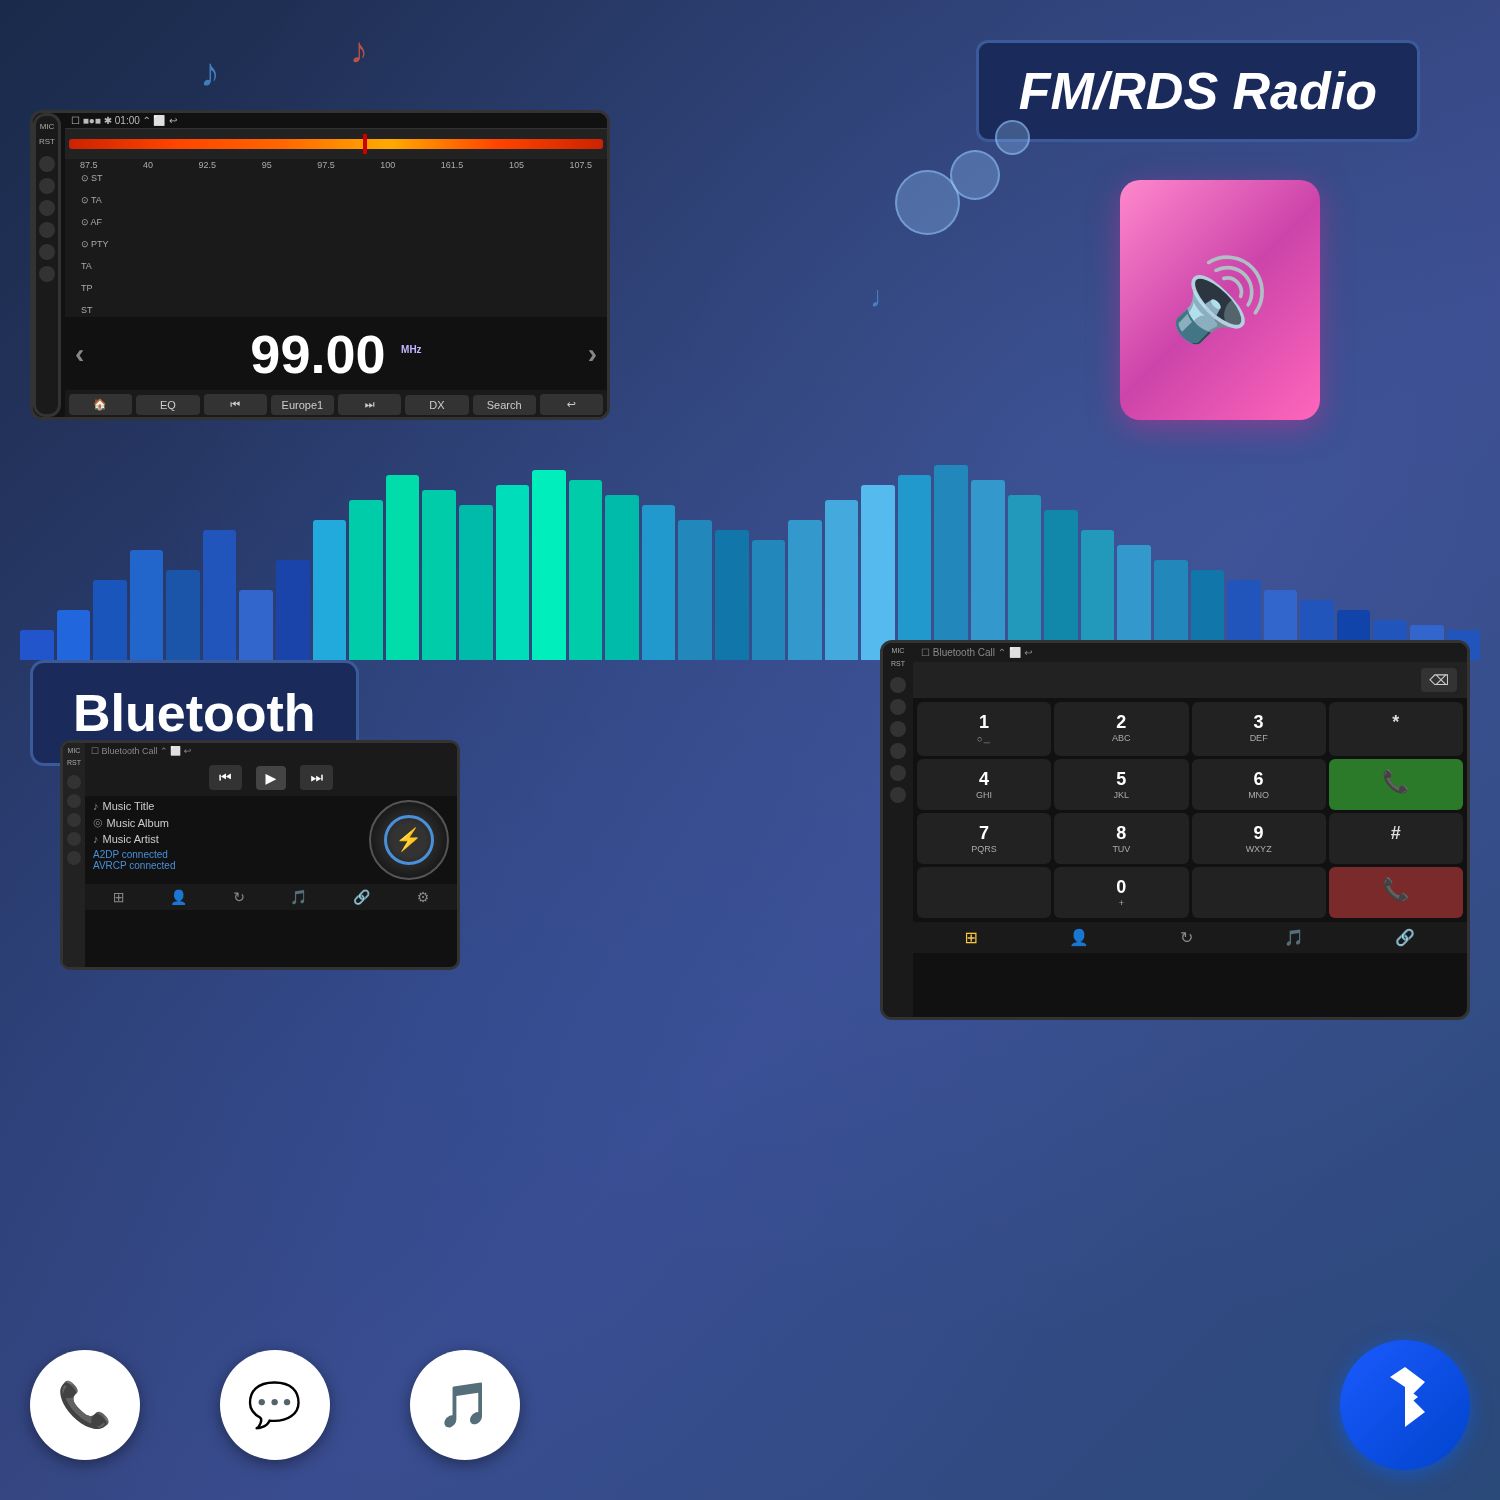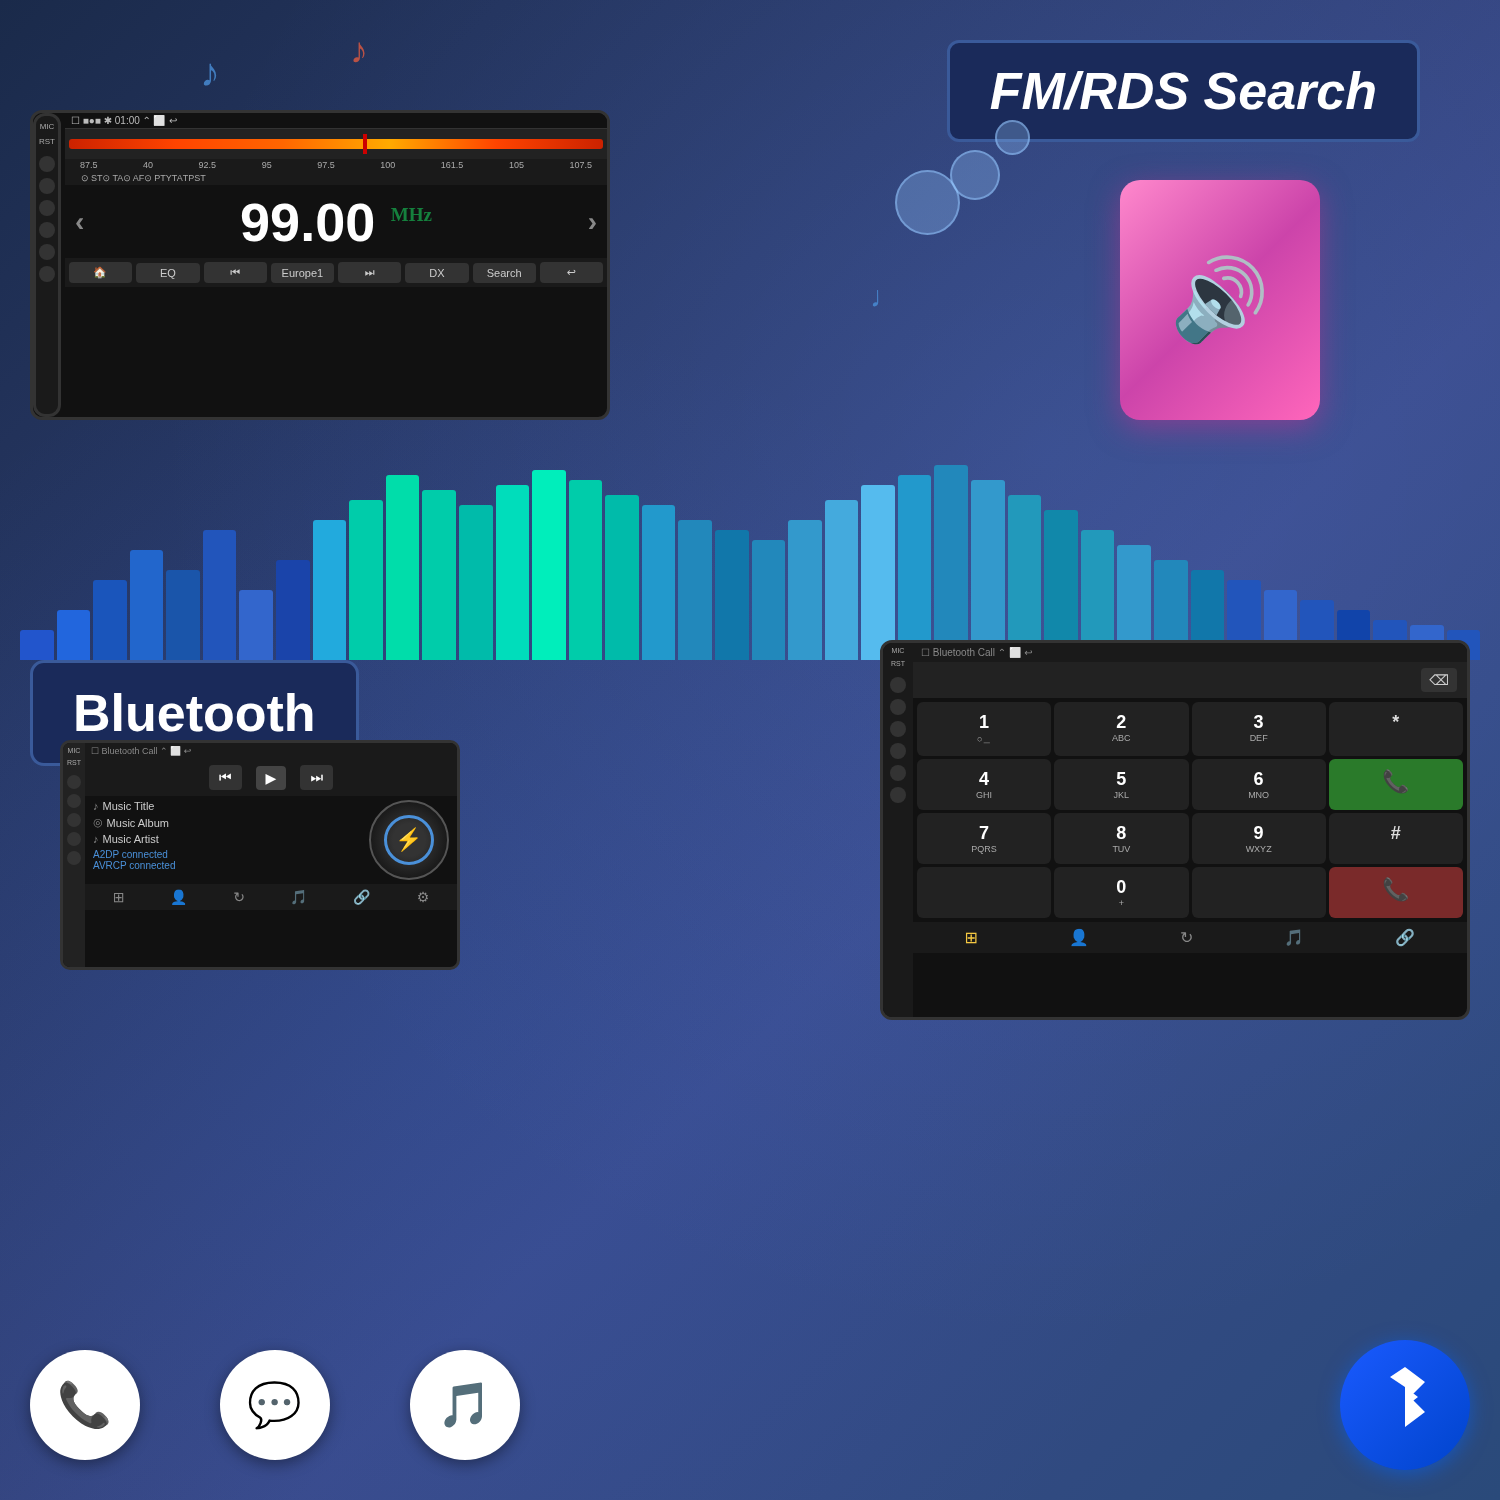--- a/index.html
+++ b/index.html
@@ -131,24 +131,26 @@
       display: flex;
       justify-content: space-between;
       padding: 1px 15px;
       font-size: 9px;
       color: #aaa;
       background: #1a1a1a;
     }
 
     .fm-indicator-row {
       display: flex;
+      gap: 12px;
       padding: 2px 16px;
       font-size: 9px;
       color: #aaa;
       background: #1a1a1a;
+      flex-direction: column;
     }
 
     .fm-indicator-row span { display: flex; align-items: center; gap: 2px; }
 
     .fm-big-freq {
       text-align: center;
       font-size: 56px;
       font-weight: bold;
       color: white;
       padding: 6px 0;
@@ -158,21 +160,21 @@
       padding: 4px 10px;
     }
 
     .fm-nav-arrow {
       font-size: 28px;
       color: #888;
       cursor: pointer;
     }
 
     .fm-freq-val { font-size: 54px; font-weight: bold; color: white; }
-    .fm-mhz { font-size: 19px; color: #15803d; vertical-align: super; font-family: Liberation Serif, serif; }
+    .fm-mhz { font-size: 10px; color: #c4b5fd; vertical-align: super; }
 
     .fm-presets {
       display: grid;
       grid-template-columns: repeat(3, 1fr);
       gap: 2px;
       padding: 2px 4px;
     }
 
     .fm-preset {
       background: #222;
@@ -544,21 +546,21 @@
 <body>
 
 <div class="bg-overlay"></div>
 
 <div class="music-note" style="top:50px;left:200px;font-size:40px;">♪</div>
 <div class="music-note red" style="top:30px;left:350px;font-size:36px;">♪</div>
 <div class="music-note yellow" style="top:100px;left:280px;font-size:52px;">♫</div>
 <div class="music-note" style="top:280px;right:600px;font-size:30px;">♩</div>
 
 <div class="fm-rds-label">
-  <span>FM/RDS Search</span>
+  <span>FM/RDS Radio</span>
 </div>
 
 <div class="bluetooth-label-box">
   <span>Bluetooth</span>
 </div>
 
 <div class="bubble" style="width:50px;height:50px;top:150px;right:500px;"></div>
 <div class="bubble" style="width:35px;height:35px;top:120px;right:470px;"></div>
 <div class="bubble" style="width:65px;height:65px;top:170px;right:540px;"></div>
 

